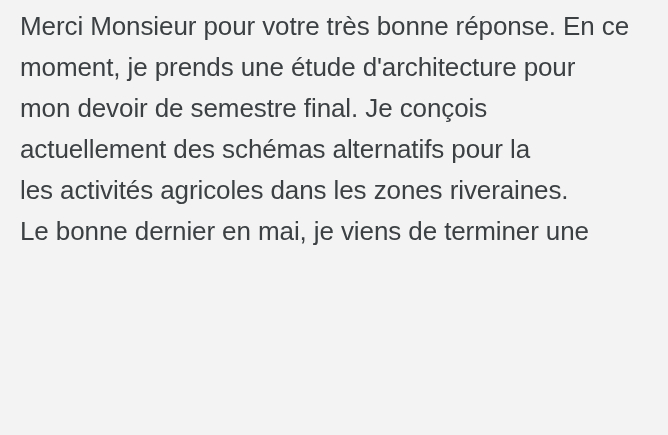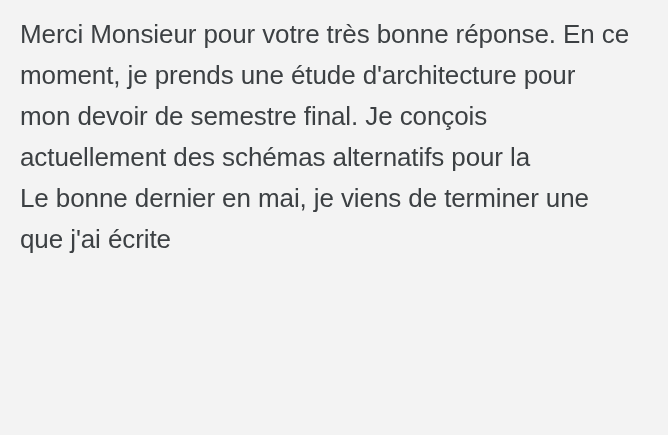--- a/index.html
+++ b/index.html
@@ -10,21 +10,21 @@
     width: 668px;
     height: 435px;
     overflow: hidden;
     font-family: "Liberation Sans", "DejaVu Sans", sans-serif;
     background: var(--bg, #f3f3f3);
   }
   .text-panel {
     box-sizing: border-box;
     width: 668px;
     height: 435px;
-    padding: 14px 14px 0 20px;
+    padding: 6px 14px 0 20px;
   }
   .message {
     color: var(--text, #3c4043);
     font-size: 26px;
     line-height: 41px;
     font-weight: 400;
   }
   .line {
     white-space: nowrap;
     height: 41px;
@@ -33,16 +33,16 @@
 </style>
 </head>
 <body style="--bg: #f3f3f3; --text: #3c4043;">
 
 <main class="text-panel">
   <div class="message">
       <div class="line">Merci Monsieur pour votre très bonne réponse. En ce</div>
       <div class="line">moment, je prends une étude d'architecture pour</div>
       <div class="line">mon devoir de semestre final. Je conçois</div>
       <div class="line">actuellement des schémas alternatifs pour la</div>
+      <div class="line">les activités agricoles dans les zones riveraines.</div>
       <div class="line">Le bonne dernier en mai, je viens de terminer une</div>
-      <div class="line">que j'ai écrite</div>
     </div>
 </main>
 
 </body></html>

